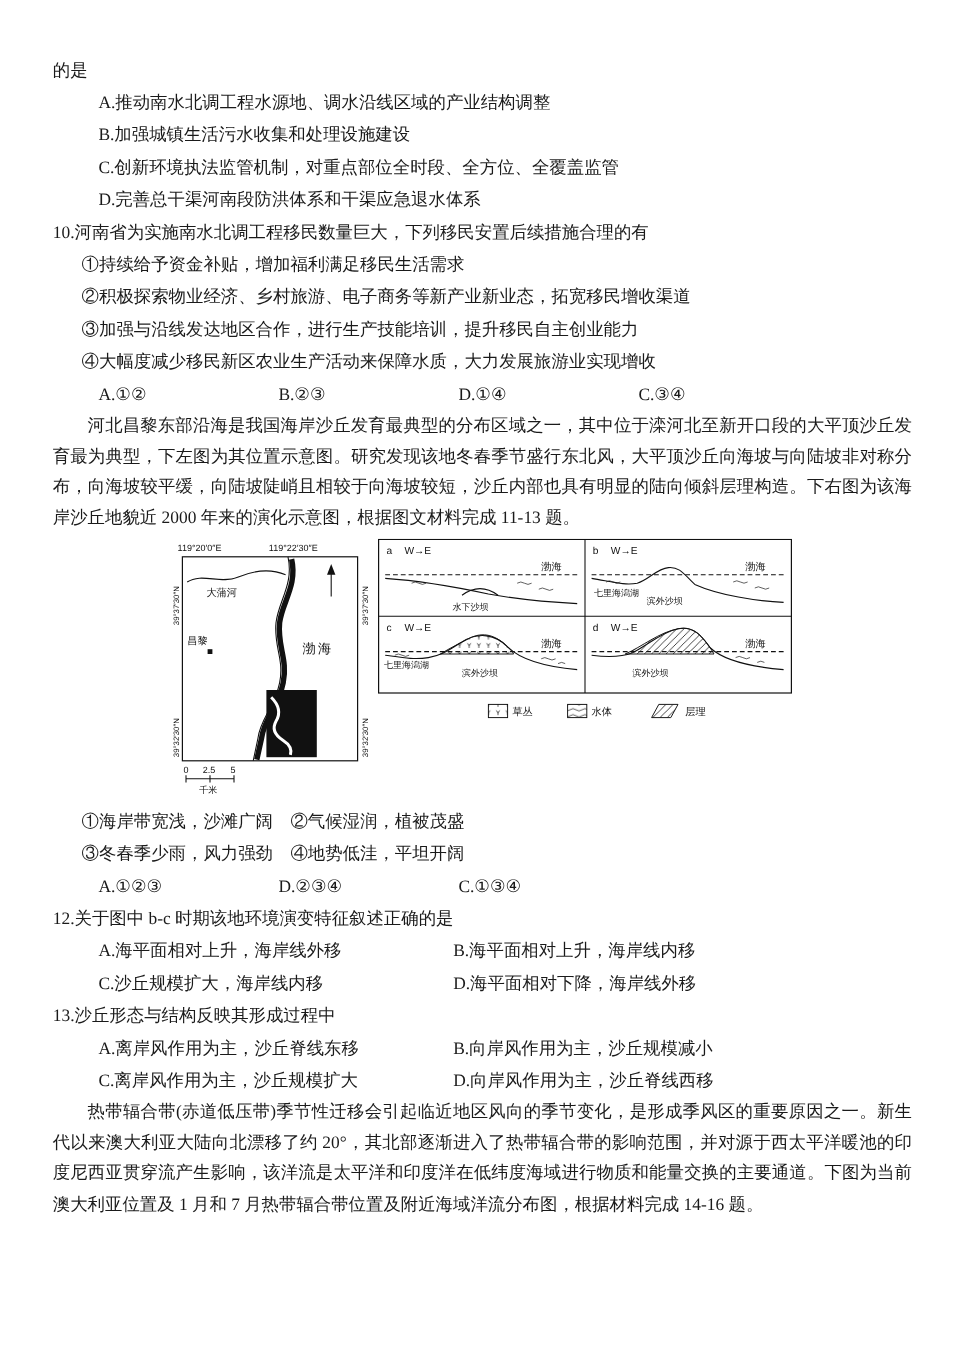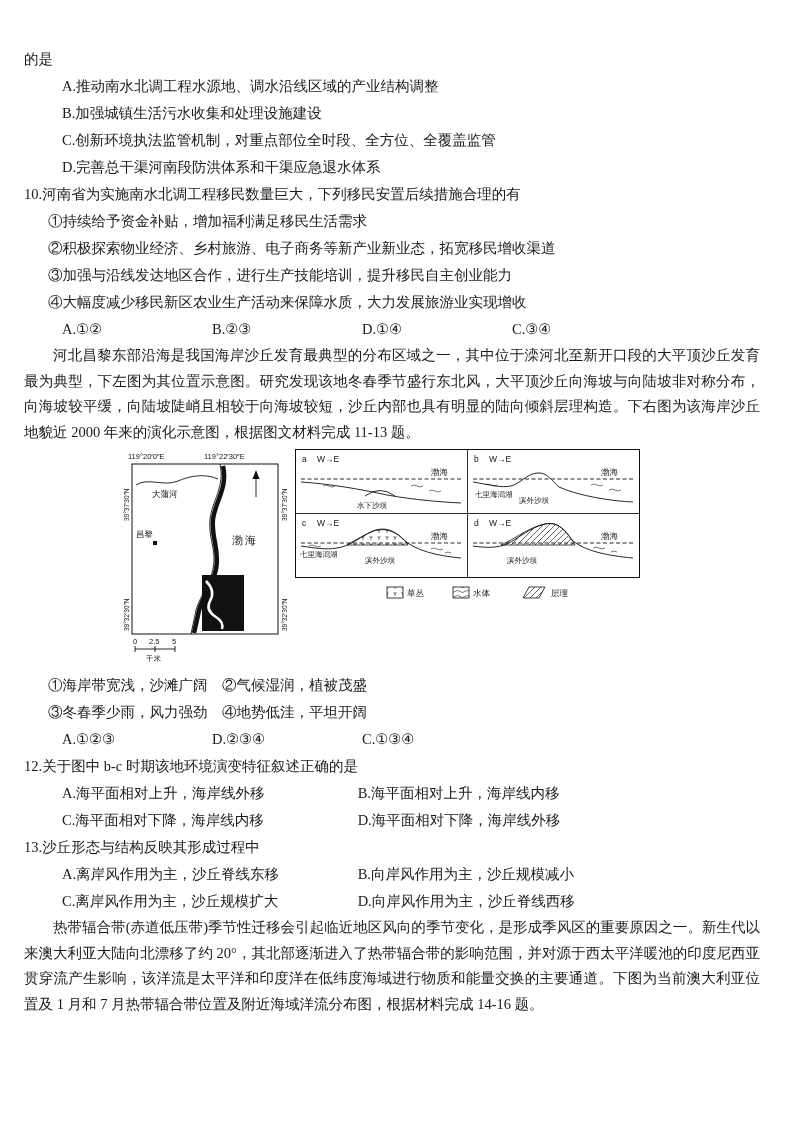--- a/index.html
+++ b/index.html
@@ -1,18 +1,18 @@
 <!DOCTYPE html>
 <html><head>
 <meta charset="utf-8">
 <style>
   * { margin:0; padding:0; box-sizing:border-box; }
   html,body { width:800px; height:1131px; background:#ffffff; overflow:hidden; }
   body { font-family:"Liberation Serif","DejaVu Serif",serif; color:#1a1a1a; }
-  .page { padding:46px 40px 0 24px; }
+  .page { padding:46px 40px 0 44px; }
   p { margin:0; }
   .t { font-size:14.5px; line-height:27px; white-space:nowrap; }
   .para { font-size:14.5px; line-height:25.5px; text-indent:2em; text-align:justify; }
   .ind-opt { padding-left:38px; }
   .ind-item { padding-left:24px; }
   .opt-row { display:flex; }
   .opt4 { display:inline-block; width:150px; }
   .optL { display:inline-block; width:292px; }
   .figure { display:flex; align-items:flex-start; margin:4px 0 8px 96px; }
   svg text { font-family:"Liberation Sans","DejaVu Sans",sans-serif; fill:#111; }
@@ -170,21 +170,21 @@
     <span class="opt4">D.②③④</span>
     <span class="opt4">C.①③④</span>
   </div>
 
   <p class="t">12.关于图中 b-c 时期该地环境演变特征叙述正确的是</p>
   <div class="t ind-opt">
     <span class="optL">A.海平面相对上升，海岸线外移</span>
     <span>B.海平面相对上升，海岸线内移</span>
   </div>
   <div class="t ind-opt">
-    <span class="optL">C.海平面相对下降，海岸线内移</span>
+    <span class="optL">C.沙丘规模扩大，海岸线内移</span>
     <span>D.海平面相对下降，海岸线外移</span>
   </div>
 
   <p class="t">13.沙丘形态与结构反映其形成过程中</p>
   <div class="t ind-opt">
     <span class="optL">A.离岸风作用为主，沙丘脊线东移</span>
     <span>B.向岸风作用为主，沙丘规模减小</span>
   </div>
   <div class="t ind-opt">
     <span class="optL">C.离岸风作用为主，沙丘规模扩大</span>

